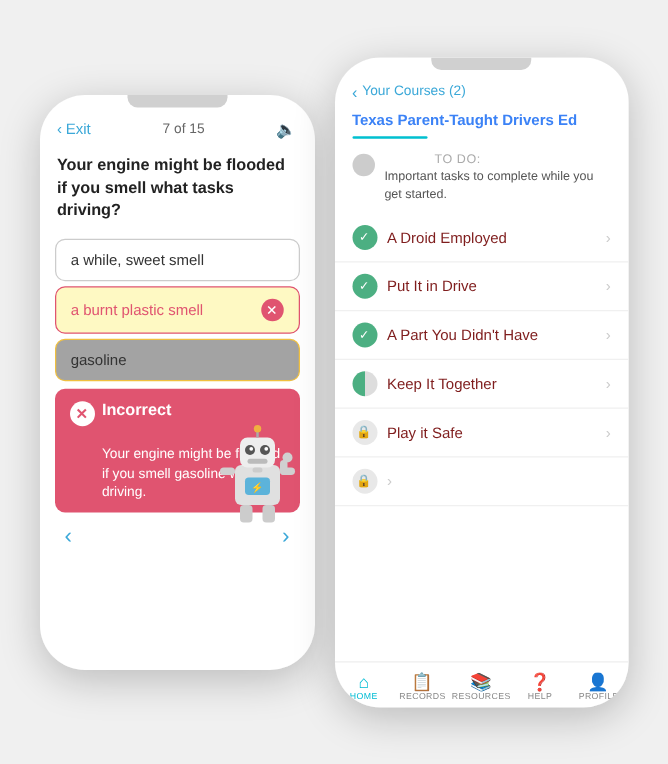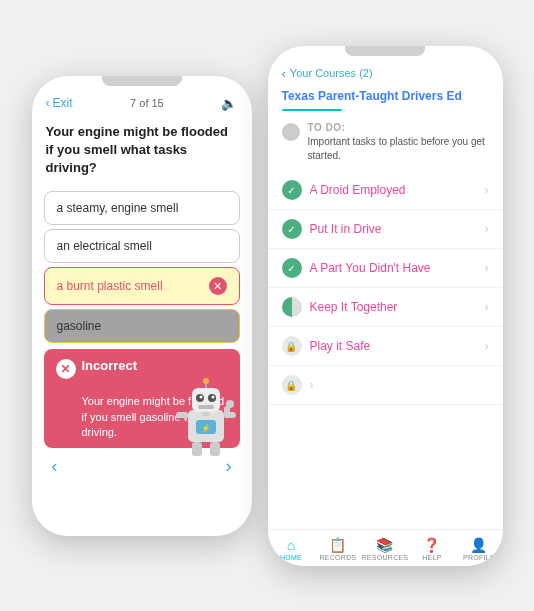--- a/index.html
+++ b/index.html
@@ -248,24 +248,25 @@
     }
 
     .todo-text-block {
       font-size: 10px;
       color: #555;
       line-height: 1.4;
     }
 
     .todo-label {
       font-size: 10px;
-      font-weight: 700;
+      font-weight: 400;
       color: #aaa;
       text-transform: uppercase;
       letter-spacing: 0.5px;
+      margin-left: 40px;
     }
 
     .course-item {
       display: flex;
       align-items: center;
       gap: 8px;
       padding: 9px 14px;
       border-bottom: 1px solid #f0f0f0;
     }
 
@@ -285,21 +286,21 @@
       color: #fff;
     }
 
     .course-icon.locked {
       background: #e8e8e8;
       color: #aaa;
     }
 
     .course-name {
       font-size: 12px;
-      color: #ec4899;
+      color: #7f1d1d;
       flex: 1;
       font-weight: 500;
     }
 
     .course-chevron {
       color: #ccc;
       font-size: 12px;
     }
 
     .p2-bottom-nav {
@@ -347,24 +348,21 @@
           <span>‹</span>
           <span>Exit</span>
         </div>
         <span class="p1-progress">7 of 15</span>
         <span class="p1-sound">🔈</span>
       </div>
 
       <div class="p1-question">Your engine might be flooded if you smell what tasks driving?</div>
 
       <div class="answer-option">
-        <span>a steamy, engine smell</span>
-      </div>
-      <div class="answer-option">
-        <span>an electrical smell</span>
+        <span>a while, sweet smell</span>
       </div>
       <div class="answer-option selected-wrong">
         <span>a burnt plastic smell</span>
         <div class="wrong-icon">✕</div>
       </div>
       <div class="answer-option selected-correct-ish">
         <span>gasoline</span>
       </div>
 
       <div class="incorrect-banner">
@@ -424,21 +422,21 @@
         <span>Your Courses (2)</span>
       </div>
 
       <div class="p2-title">Texas Parent-Taught Drivers Ed</div>
       <div class="p2-divider"></div>
 
       <div class="p2-todo">
         <div class="todo-dot"></div>
         <div class="todo-text-block">
           <div class="todo-label">TO DO:</div>
-          <div>Important tasks to plastic before you get started.</div>
+          <div>Important tasks to complete while you get started.</div>
         </div>
       </div>
 
       <div class="course-item">
         <div class="course-icon green">✓</div>
         <span class="course-name">A Droid Employed</span>
         <span class="course-chevron">›</span>
       </div>
       <div class="course-item">
         <div class="course-icon green">✓</div>

